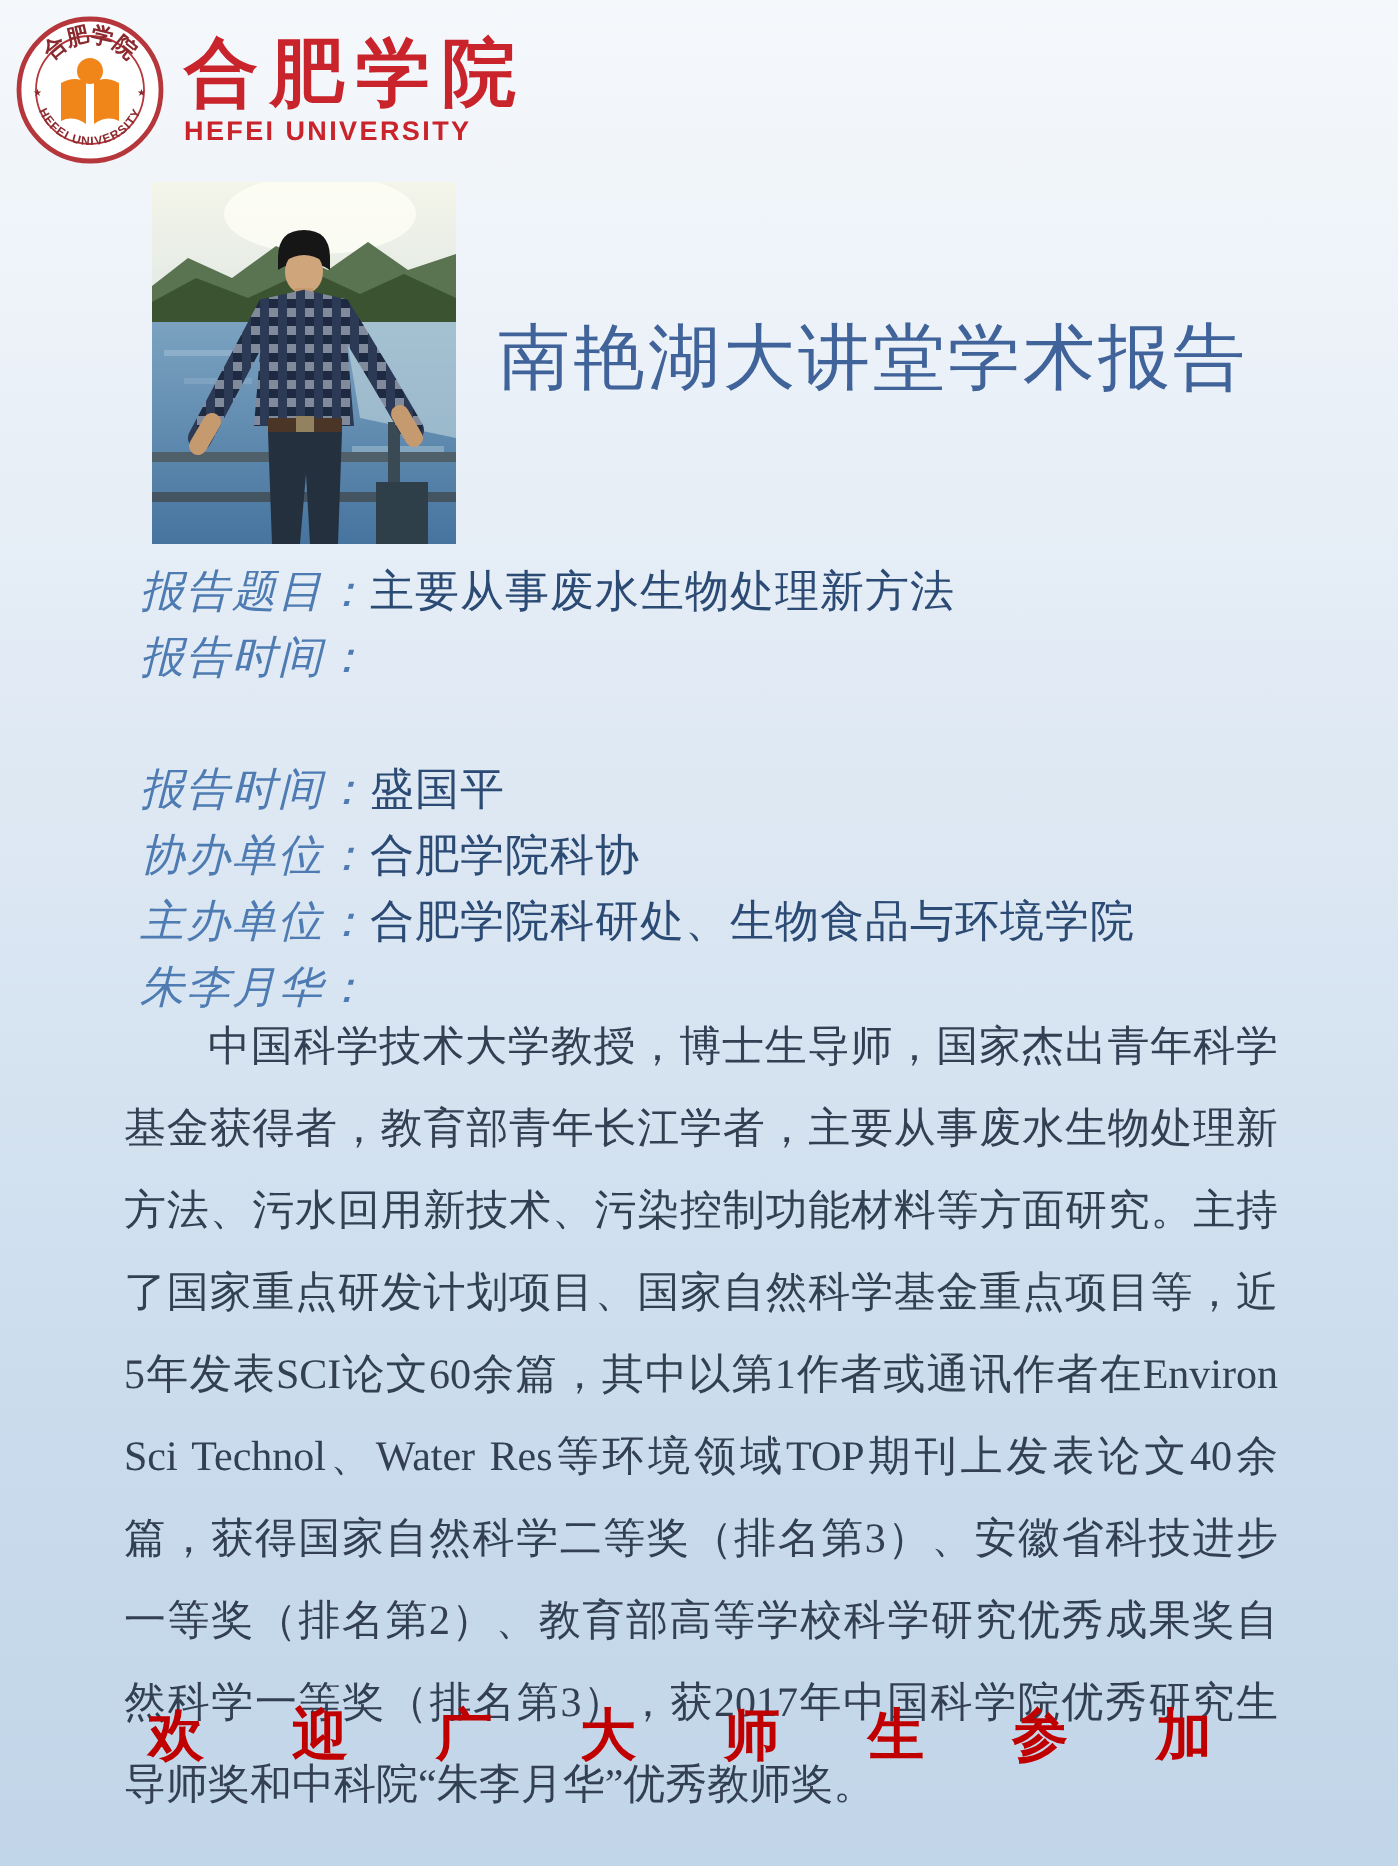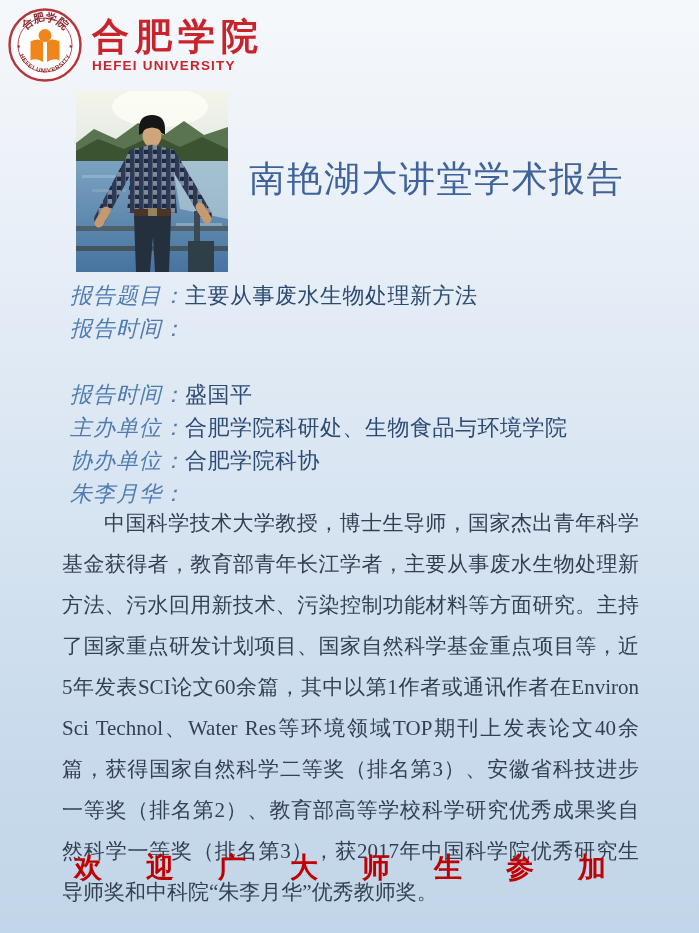--- a/index.html
+++ b/index.html
@@ -153,26 +153,26 @@
     <div class="info-row">
       <span class="info-label">报告时间：</span>
     </div>
     <div class="info-row">
     </div>
     <div class="info-row">
       <span class="info-label">报告时间：</span>
       <span class="info-value">盛国平</span>
     </div>
     <div class="info-row">
+      <span class="info-label">协办单位：</span>
+      <span class="info-value">合肥学院科协</span>
+    </div>
+    <div class="info-row">
       <span class="info-label">主办单位：</span>
       <span class="info-value">合肥学院科研处、生物食品与环境学院</span>
-    </div>
-    <div class="info-row">
-      <span class="info-label">协办单位：</span>
-      <span class="info-value">合肥学院科协</span>
     </div>
     <div class="info-row">
       <span class="info-label">朱李月华：</span>
       <span class="info-value"></span>
     </div>
   </div>
 
   <p class="bio">中国科学技术大学教授，博士生导师，国家杰出青年科学基金获得者，教育部青年长江学者，主要从事废水生物处理新方法、污水回用新技术、污染控制功能材料等方面研究。主持了国家重点研发计划项目、国家自然科学基金重点项目等，近5年发表SCI论文60余篇，其中以第1作者或通讯作者在Environ Sci Technol、Water Res等环境领域TOP期刊上发表论文40余篇，获得国家自然科学二等奖（排名第3）、安徽省科技进步一等奖（排名第2）、教育部高等学校科学研究优秀成果奖自然科学一等奖（排名第3），获2017年中国科学院优秀研究生导师奖和中科院“朱李月华”优秀教师奖。</p>
 
   <div class="footer">欢迎广大师生参加</div>

